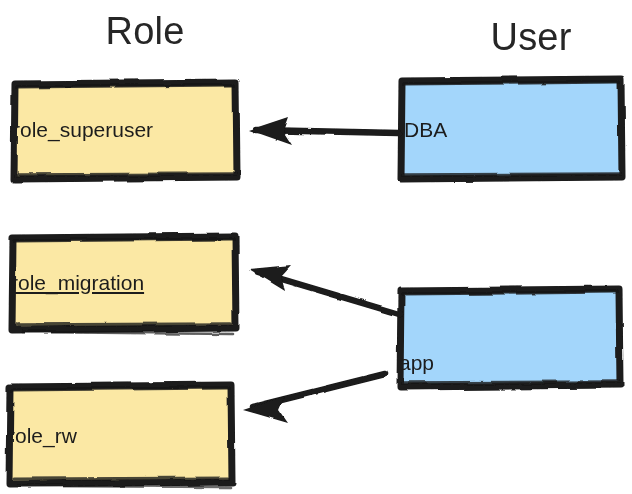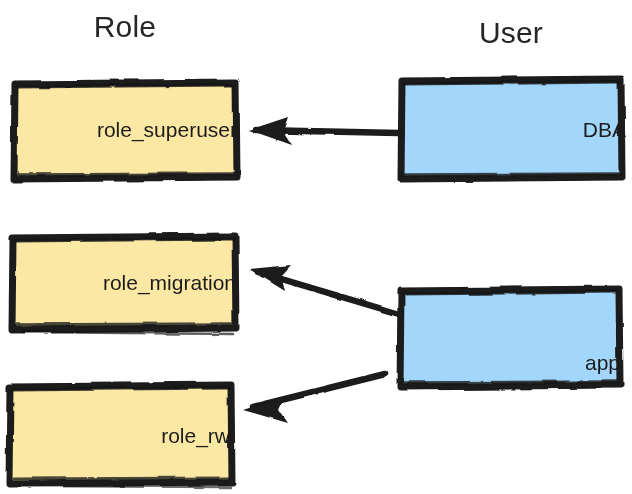--- a/index.html
+++ b/index.html
@@ -17,40 +17,41 @@
   }
   #diagram-canvas {
     position: absolute;
     left: 0;
     top: 0;
     width: 632px;
     height: 494px;
   }
   .col-header {
     position: absolute;
-    font-size: 30px;
+    font-size: 38px;
     font-weight: 400;
     color: #262626;
     letter-spacing: 0.2px;
     white-space: nowrap;
     text-align: center;
+    padding-left: 20px;
   }
   #header-role  { left: 0px;   top: 10px; width: 250px; }
   #header-user  { left: 398px; top: 16px; width: 226px; }
 
   .node-label {
     position: absolute;
     font-size: 21px;
     color: #1c1c1c;
     white-space: nowrap;
-    text-align: right;
+    text-align: left;
     pointer-events: none;
   }
   #label-role_superuser { left: 13px;  top: 118px; width: 224px; }
-  #label-role_migration { left: 11px;  top: 271px; width: 225px; }
+  #label-role_migration { left: 11px;  top: 271px; width: 225px; text-decoration: underline; }
   #label-role_rw        { left: 8px;   top: 424px; width: 222px; }
   #label-DBA            { left: 404px; top: 118px; width: 222px; }
   #label-app            { left: 399px; top: 327px; width: 221px; margin-top: 24px; }
 </style>
 </head>
 <body>
 
 <svg id="diagram-canvas" viewBox="0 0 632 494">
   <defs>
     <filter id="rough" x="-12%" y="-12%" width="124%" height="124%">

